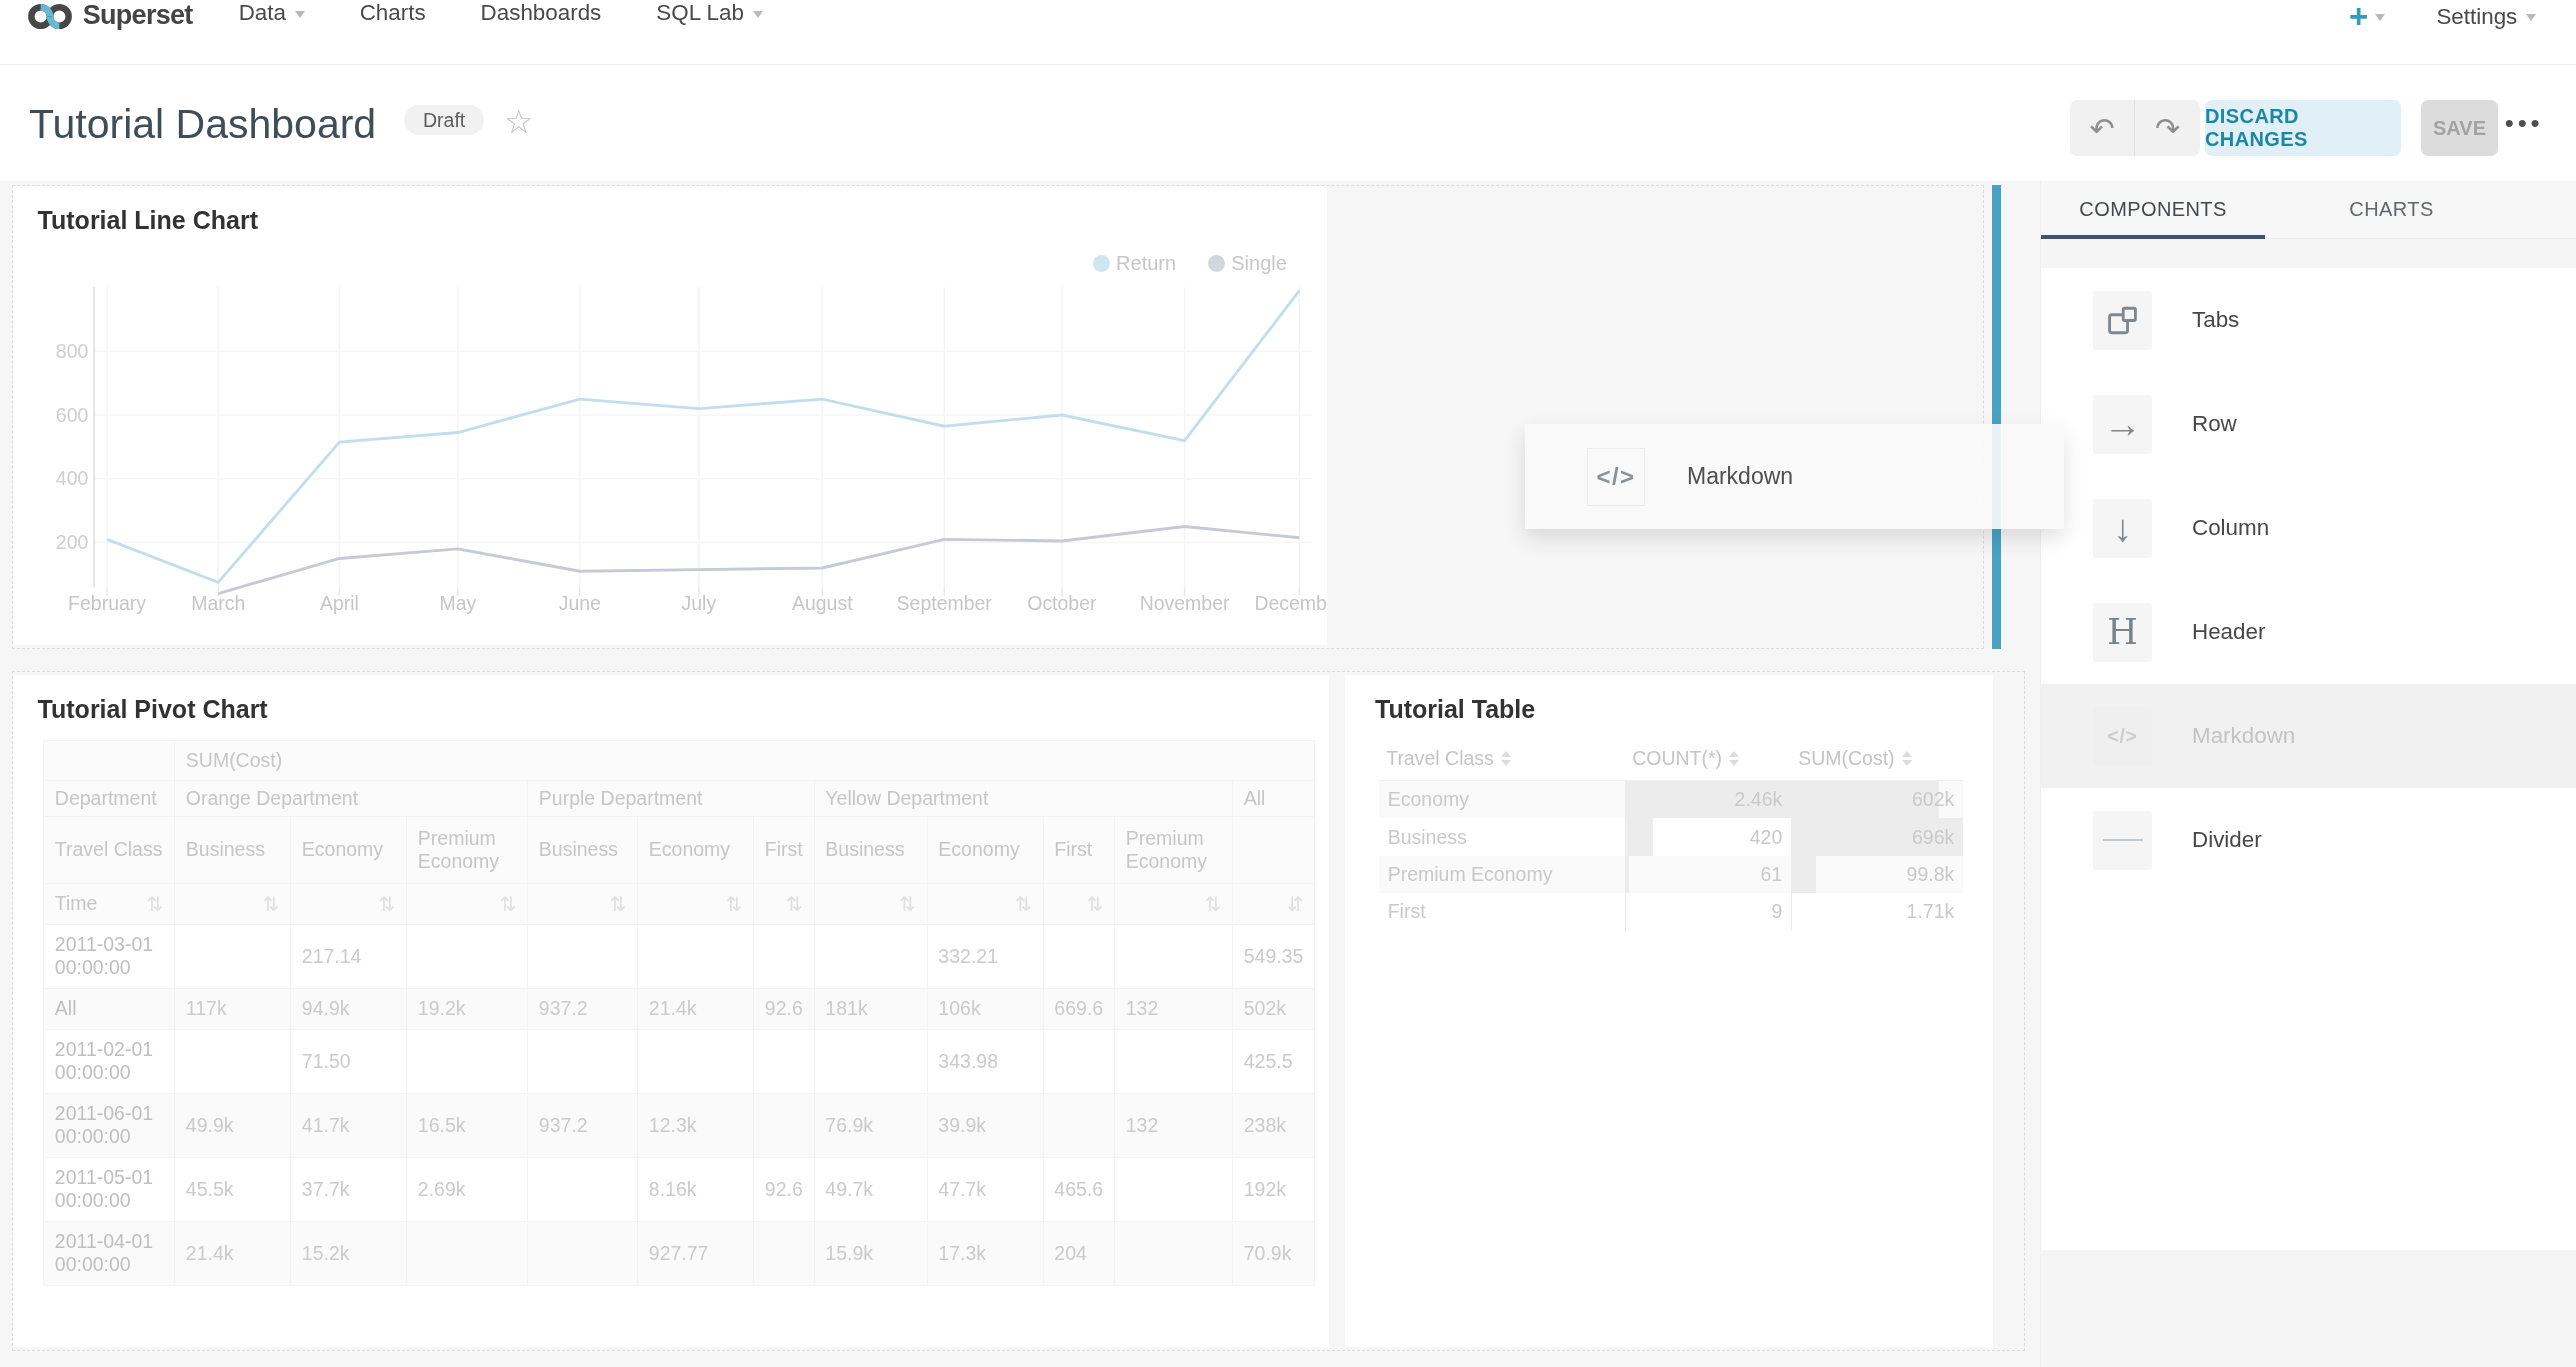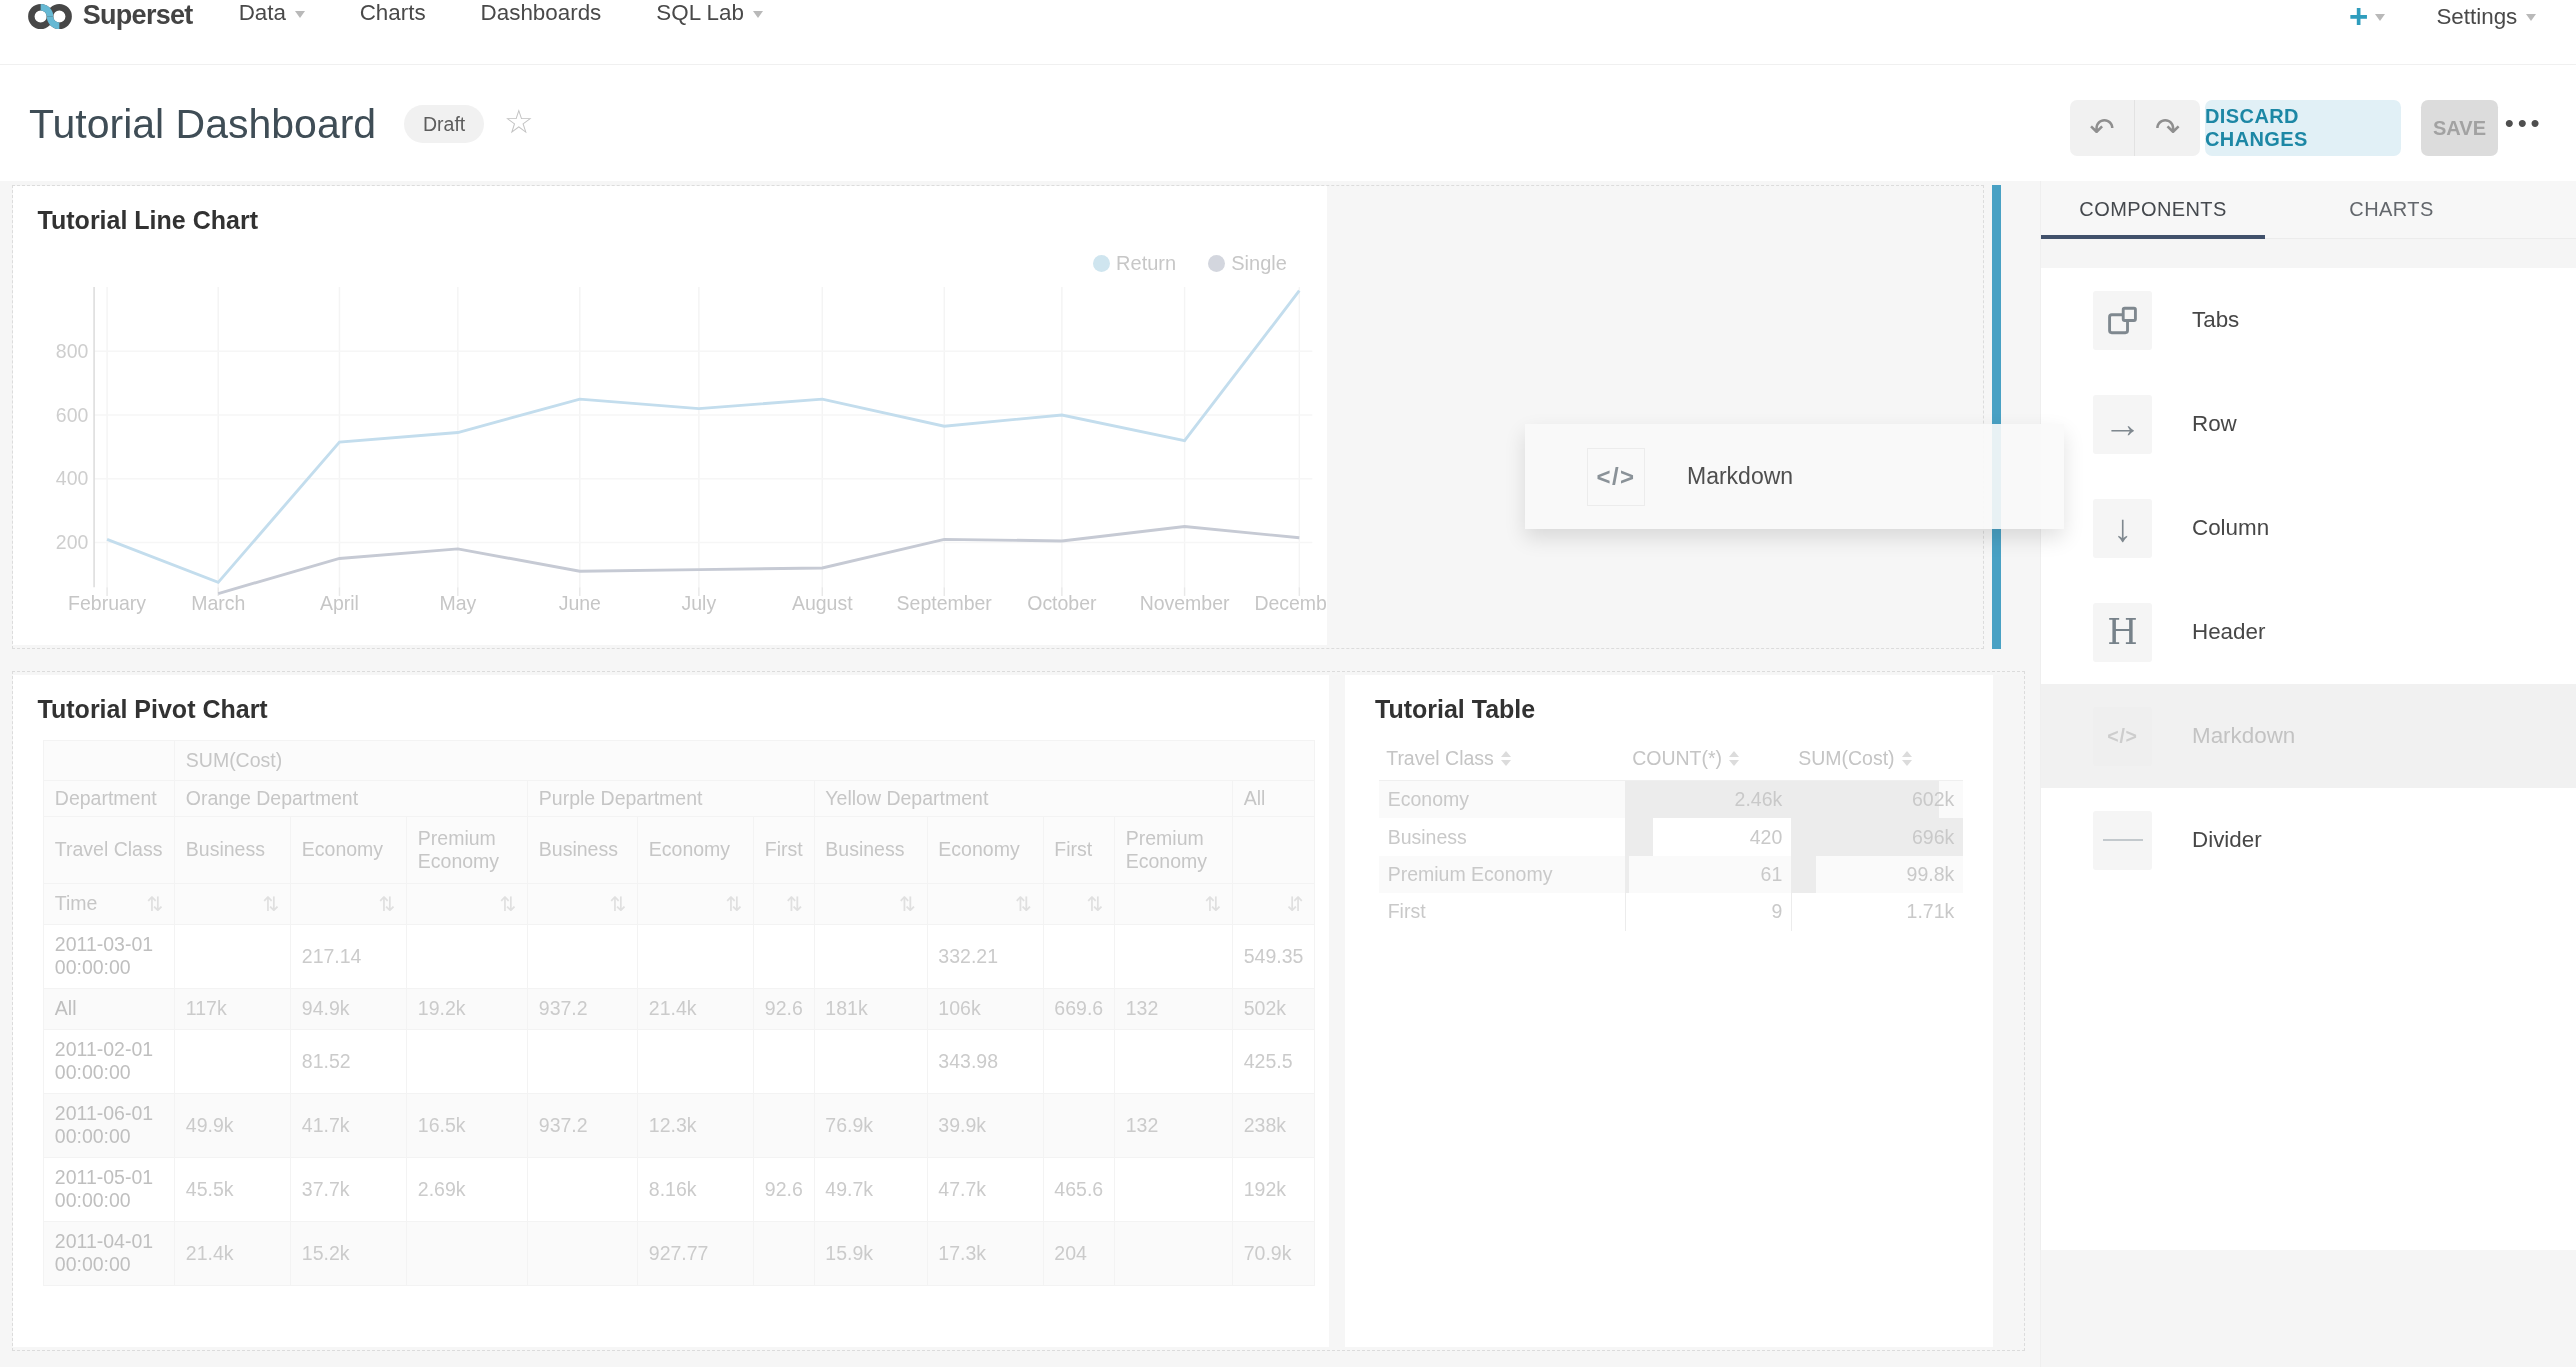--- a/index.html
+++ b/index.html
@@ -18,21 +18,21 @@
          border-top:7.2px solid #b9b9b9;margin-top:2.9px;}
   .nav-right{margin-left:auto;display:flex;align-items:center;margin-right:40px;gap:19px;}
   .plus-btn{display:flex;align-items:center;gap:7.2px;cursor:pointer;}
   .plus-glyph{color:#2f9dbd;font-size:33px;font-weight:bold;line-height:1;}
   .settings{display:flex;align-items:center;gap:8.7px;font-size:22.4px;color:#494949;margin-left:32px;cursor:pointer;}
 
   
   .title-bar{position:absolute;top:65px;left:0;right:8px;height:116px;background:#fff;}
   .dash-title{position:absolute;left:29px;top:59px;transform:translateY(-50%);
               font-size:41px;color:#3f4d56;}
-  .draft-badge{position:absolute;left:404px;top:40px;height:38px;padding:12px 19px;background:#f1f1f1;
+  .draft-badge{position:absolute;left:404px;top:40px;height:30px;padding:12px 19px;background:#f1f1f1;
                border-radius:20px;font-size:19.5px;color:#5d5d5d;display:flex;align-items:center;}
   .star{position:absolute;left:504px;top:56px;transform:translateY(-50%);
         font-size:33px;color:#c2c2c2;cursor:pointer;}
   .undo-group{position:absolute;left:2070px;top:35px;display:flex;border-radius:7.2px;overflow:hidden;}
   .btn-undo,.btn-redo{width:65px;height:56px;background:#f1f1f1;display:flex;align-items:center;
         justify-content:center;font-size:30px;color:#8f8f8f;cursor:pointer;}
   .btn-undo{border-right:1.4px solid #e2e2e2;}
   .btn-discard{position:absolute;left:2205px;top:35px;width:196px;height:56px;background:#e1f0f6;
         color:#1c87a5;font-weight:bold;font-size:20px;border-radius:7.2px;display:flex;
         align-items:center;justify-content:center;cursor:pointer;letter-spacing:0.4px;}
@@ -383,21 +383,21 @@
                 <td>92.6</td>
                 <td>181k</td>
                 <td>106k</td>
                 <td>669.6</td>
                 <td>132</td>
                 <td>502k</td>
               </tr>
               <tr style="height:64px">
                 <td class="time">2011-02-01 00:00:00</td>
                 <td></td>
-                <td>81.52</td>
+                <td>71.50</td>
                 <td></td>
                 <td></td>
                 <td></td>
                 <td></td>
                 <td></td>
                 <td>343.98</td>
                 <td></td>
                 <td></td>
                 <td>425.5</td>
               </tr>

